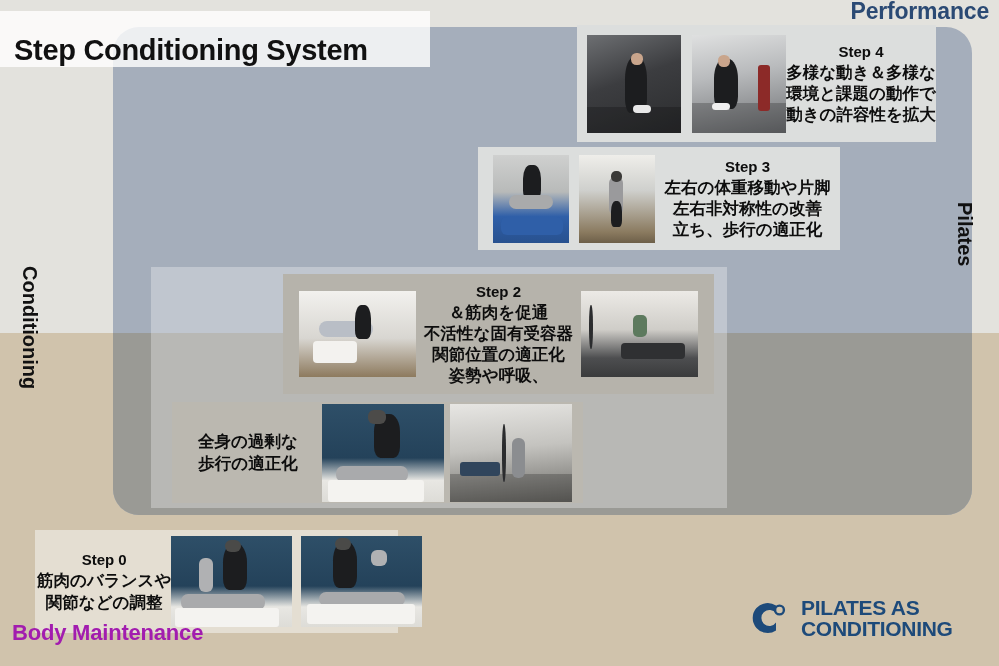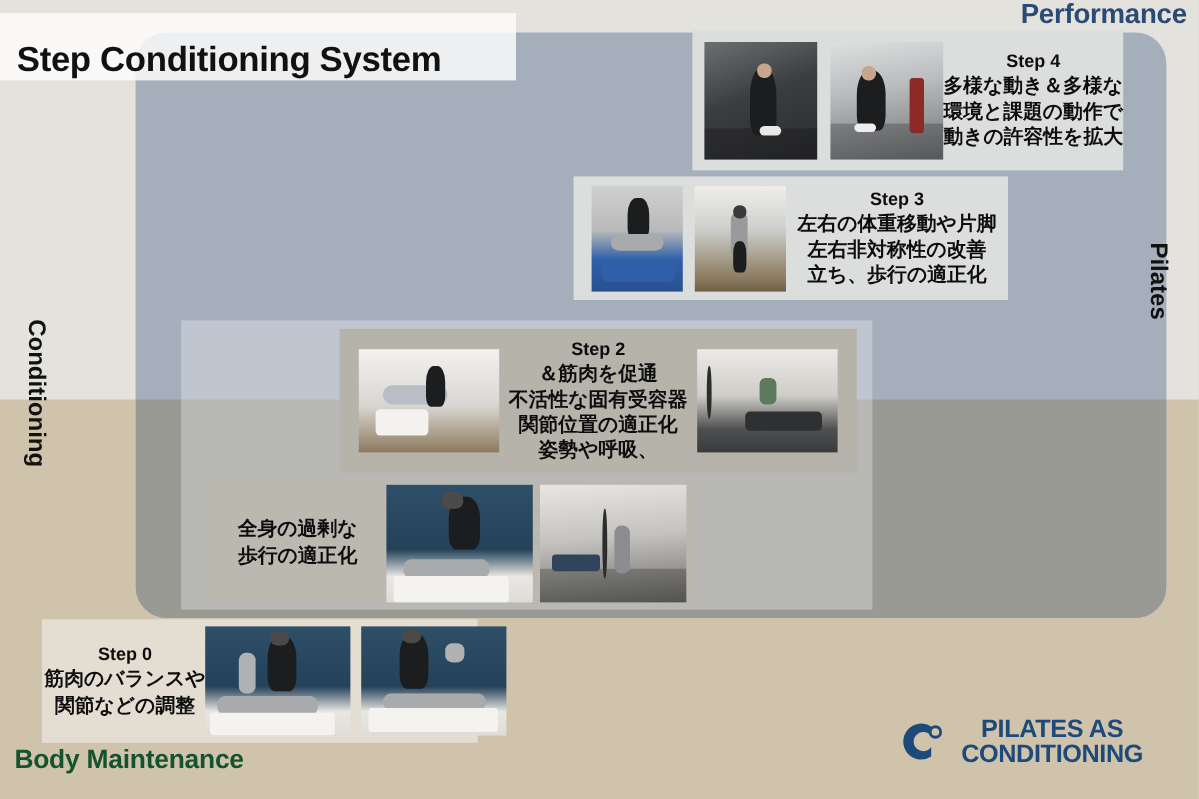--- a/index.html
+++ b/index.html
@@ -38,21 +38,21 @@
   }
 
   
   .lbl-performance {
     position:absolute; right:10px; top:-2px;
     font-size:23px; font-weight:bold; color:#2b4a74; letter-spacing:-0.2px;
     white-space:nowrap;
   }
   .lbl-body-maintenance {
     position:absolute; left:12px; bottom:20px;
-    font-size:22px; font-weight:bold; color:#14532d; letter-spacing:-0.2px;
+    font-size:22px; font-weight:bold; color:#a21caf; letter-spacing:-0.2px;
     white-space:nowrap;
   }
   .lbl-conditioning {
     position:absolute; left:18px; top:266px;
     font-size:20px; font-weight:bold; color:#111;
     writing-mode:vertical-rl; text-orientation:mixed;
     white-space:nowrap; letter-spacing:0px;
   }
   .lbl-pilates {
     position:absolute; left:953px; top:202px;
@@ -71,21 +71,21 @@
   }
   .step-card .step-name { font-size:15px; margin-bottom:1px; }
   .step-card .step-desc { font-size:16.5px; }
   .step-card .shots { display:flex; }
 
   
   #card-step4 { left:577px; top:25px;  width:359px; height:117px; background:#dcdedd; }
   #card-step3 { left:478px; top:147px; width:362px; height:103px; background:#dcdedd; }
   #card-step2 { left:283px; top:274px; width:431px; height:120px; background:#b6b3ab; }
   #card-step1 { left:172px; top:402px; width:411px; height:101px; background:#bbb8b0; }
-  #card-step0 { left:35px;  top:516px; width:363px; height:103px; background:#e4ded2; }
+  #card-step0 { left:35px;  top:530px; width:363px; height:103px; background:#e4ded2; }
 
   
   .nest-2 {
     position:absolute; left:151px; top:267px; width:576px; height:241px;
     background:rgba(255,255,255,0.30);
   }
 
   
   .ph { position:relative; overflow:hidden; }
   .ph.gymdark  { background:linear-gradient(160deg,#6d6f72 0%,#3c3d40 45%,#2b2c2e 100%); }
@@ -233,19 +233,19 @@
   <div class="lbl-performance">Performance</div>
   <div class="lbl-body-maintenance">Body Maintenance</div>
   <div class="lbl-conditioning">Conditioning</div>
   <div class="lbl-pilates">Pilates</div>
 
   <div style="position:absolute;left:742px;top:594px;display:flex;align-items:center;gap:11px;">
     <svg width="48" height="48" viewBox="0 0 48 48">
       <path d="M34 11.5 A15 15 0 1 0 34 36.5 L34 28.5 A8 8 0 1 1 34 19.5 Z" fill="#1d4a7a"></path>
       <circle cx="37.5" cy="16" r="4.4" fill="none" stroke="#1d4a7a" stroke-width="2.4"></circle>
     </svg>
-    <div style="line-height:1.02;text-align:center;">
+    <div style="line-height:1.02;">
       <div style="font-size:21px;font-weight:bold;color:#1d4a7a;letter-spacing:-0.3px;">PILATES AS</div>
       <div style="font-size:21px;font-weight:bold;color:#1d4a7a;letter-spacing:-0.3px;">CONDITIONING</div>
     </div>
   </div>
 
 </div>
 
 </body></html>

